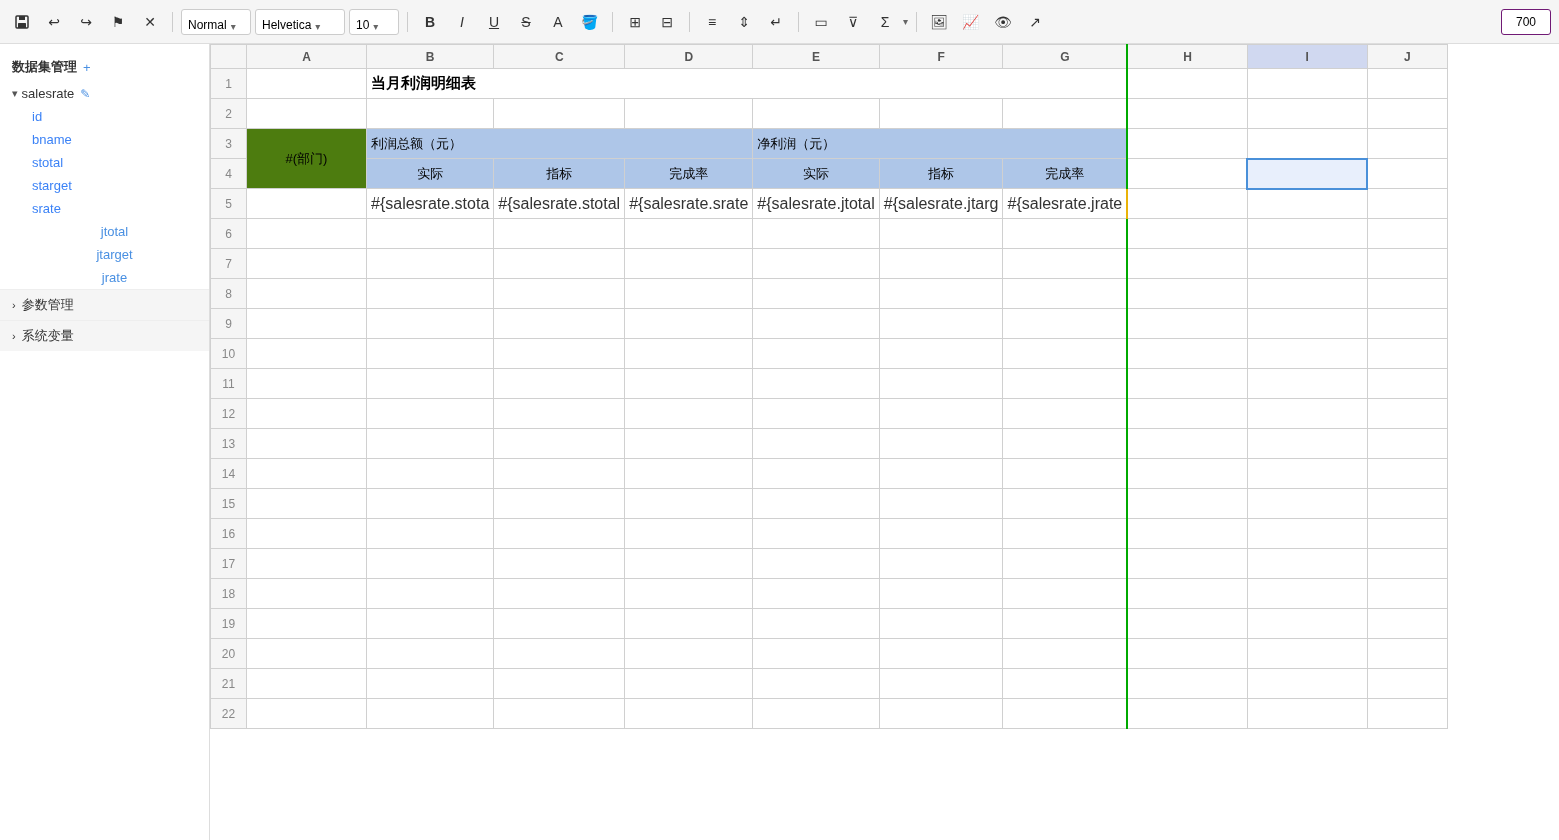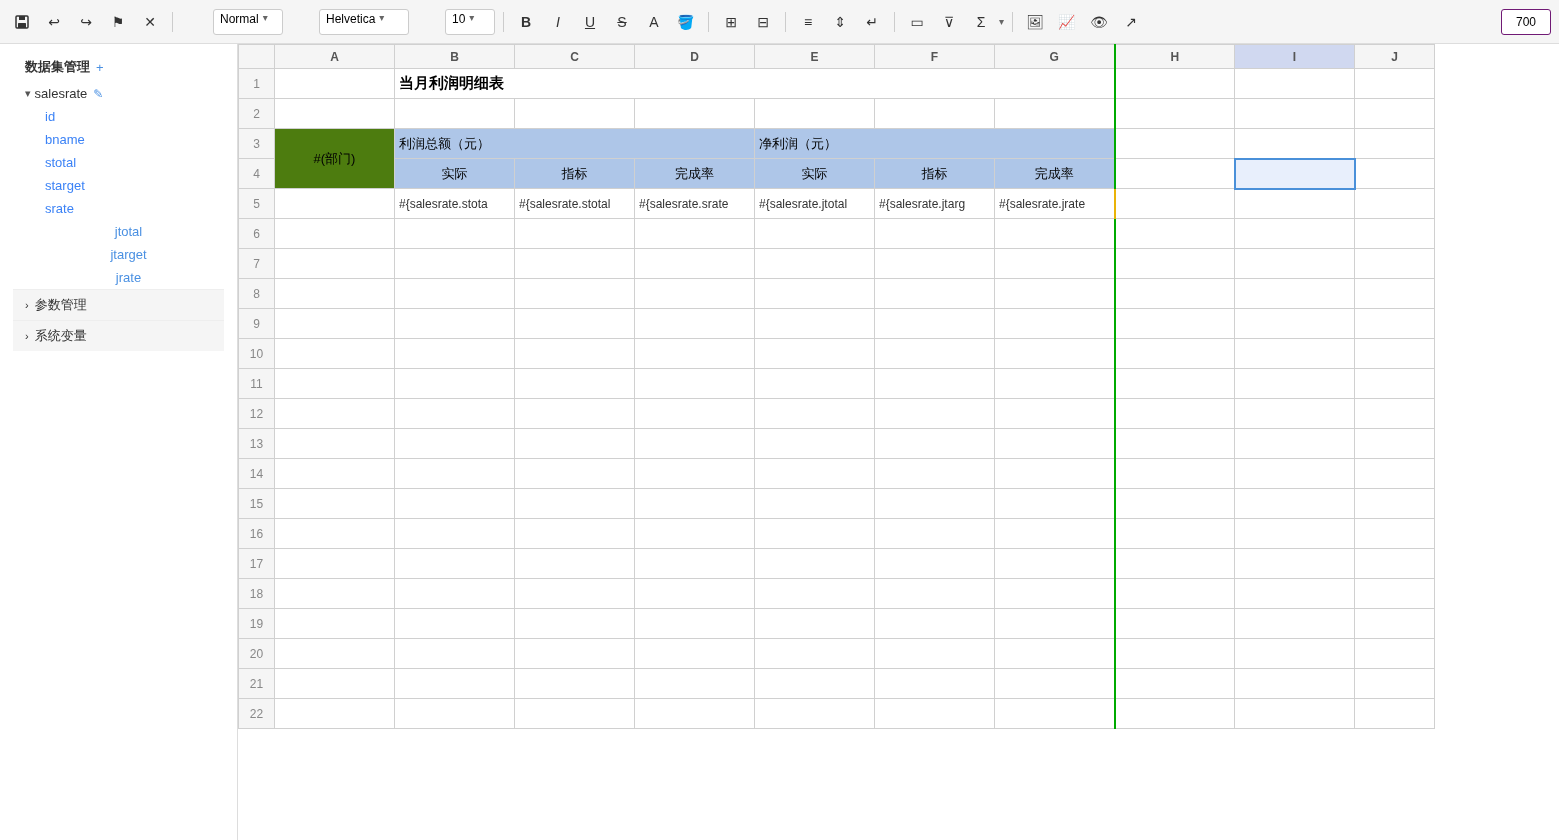--- a/index.html
+++ b/index.html
@@ -11,39 +11,39 @@
       border-bottom: 1px solid #ddd; padding: 0 8px; gap: 4px;
       background: #f5f5f5; flex-shrink: 0;
     }
     .toolbar-btn {
       display: flex; align-items: center; justify-content: center;
       width: 28px; height: 28px; cursor: pointer; border-radius: 3px;
       border: none; background: transparent; font-size: 14px; color: #333;
     }
     .toolbar-sep { width: 1px; height: 20px; background: #ccc; margin: 0 4px; }
     .toolbar-select {
-      display: flex; align-items: flex-start; border: 1px solid #ccc;
+      display: flex; align-items: flex-end; border: 1px solid #ccc;
       border-radius: 3px; padding: 2px 6px; cursor: pointer; background: #fff;
-      height: 26px; font-size: 12px; gap: 4px; min-width: 70px; margin-left: 32px;
+      height: 26px; font-size: 12px; gap: 4px; min-width: 70px;
     }
     .toolbar-select-narrow { min-width: 50px; }
     .chevron { font-size: 10px; color: #666; }
     .toolbar-zoom {
       border: 1px solid #701a75; border-radius: 3px; padding: 2px 6px;
       height: 26px; font-size: 12px; width: 50px; text-align: center;
       background: #fff;
     }
 
     
     .main { display: flex; flex: 1; overflow: hidden; }
 
     
     .sidebar {
-      width: 238px; flex-shrink: 0; border-right: 1px solid #ddd;
-      overflow-y: auto; background: #fff; padding: 8px 13px;
+      width: 210px; flex-shrink: 0; border-right: 1px solid #ddd;
+      overflow-y: auto; background: #fff; padding: 8px 0;
     }
     .sidebar-header {
       display: flex; align-items: center; padding: 6px 12px;
       font-weight: bold; font-size: 13px; color: #333;
     }
     .sidebar-header .add-btn {
       margin-left: 6px; color: #4a90e2; cursor: pointer; font-weight: normal;
     }
     .sidebar-dataset {
       display: flex; align-items: center; padding: 4px 12px; cursor: pointer;
@@ -106,21 +106,21 @@
     .sheet-cell.header-blue {
       background: #aec6e8; text-align: left; font-weight: normal;
     }
     .sheet-cell.header-blue-sub {
       background: #aec6e8; text-align: center;
     }
     .sheet-cell.dept-cell {
       background: #4d7c0f; text-align: center; vertical-align: middle;
     }
     .sheet-cell.formula-cell {
-      background: #fff; color: #333; font-size: 12px;
+      background: #fff; color: #333; font-size: 16px; text-align: right;
     }
     .blue-selected {
       border: 2px solid #4a90d9 !important;
       background: #e8effc;
     }
   </style>
 </head>
 <body>
 
 <div class="toolbar">

